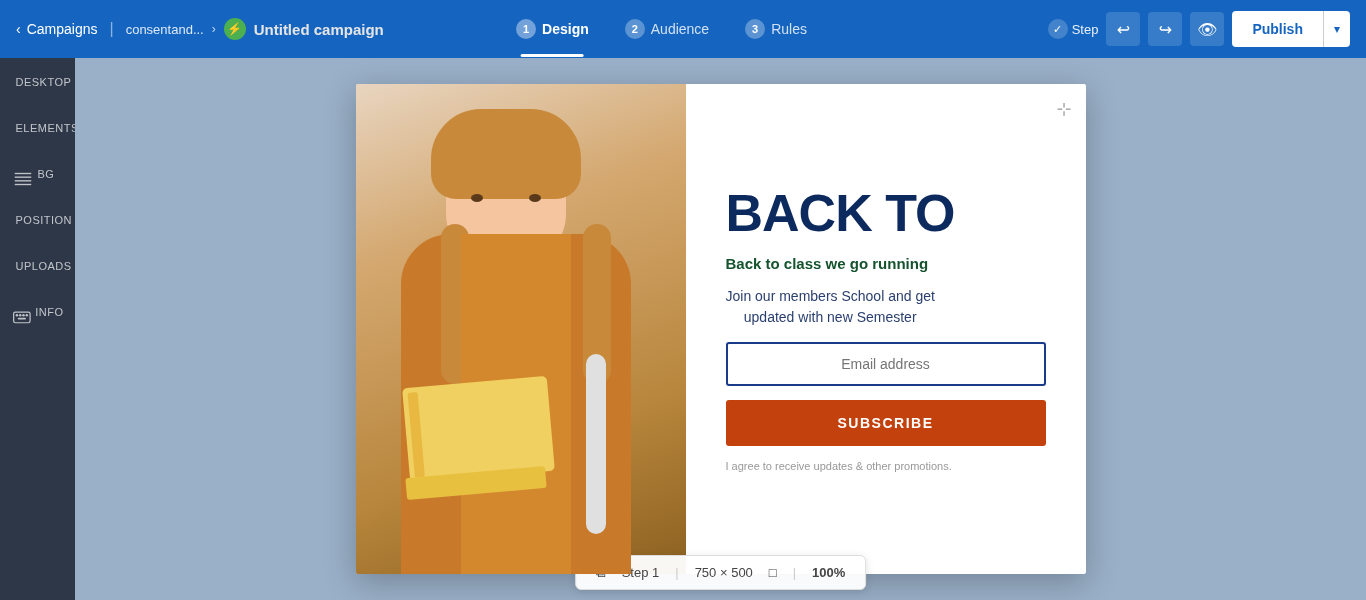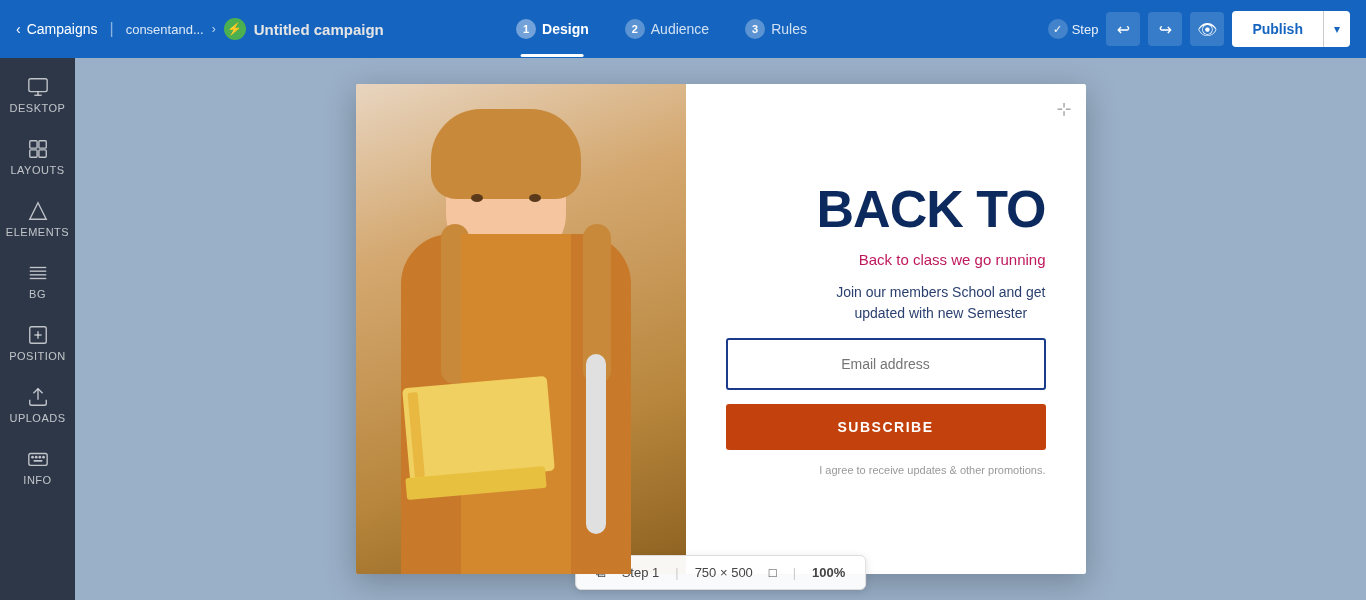--- a/index.html
+++ b/index.html
@@ -162,22 +162,21 @@
       background: #2d3748;
       display: flex;
       flex-direction: column;
       align-items: center;
       padding: 8px 0;
       gap: 4px;
       flex-shrink: 0;
     }
     .sidebar-item {
       display: flex;
-      flex-direction: column;
-      align-items: center;
+      flex-direction: row;
       gap: 4px;
       padding: 10px 8px;
       color: rgba(255,255,255,0.7);
       cursor: pointer;
       border-radius: 6px;
       width: 68px;
       font-size: 11px;
       font-weight: 500;
       letter-spacing: 0.5px;
     }
@@ -266,49 +265,49 @@
       height: 130px;
       background: #c8893a;
       border-radius: 15px;
     }
 
     
     .popup-content-side {
       flex: 1;
       display: flex;
       flex-direction: column;
-      align-items: flex-end;
+      align-items: flex-start;
       justify-content: center;
       padding: 30px 40px;
       gap: 14px;
     }
     .popup-title {
       font-size: 52px;
       font-weight: 900;
       color: #0d2a5e;
       text-align: center;
       line-height: 1.05;
       font-family: 'Arial Black', Arial, sans-serif;
       letter-spacing: -1px;
     }
     .popup-subtitle {
       font-size: 15px;
-      color: #be185d;
+      color: #14532d;
       text-align: center;
-      font-weight: 400;
+      font-weight: 700;
     }
     .popup-desc {
       font-size: 14px;
       color: #2a3f6f;
       text-align: center;
       line-height: 1.5;
     }
     .popup-email-input {
       width: 100%;
-      height: 52px;
+      height: 44px;
       border: 2px solid #1a3a8a;
       border-radius: 3px;
       padding: 8px 14px;
       font-size: 14px;
       color: #3b82f6;
       text-align: center;
       outline: none;
     }
     .popup-subscribe-btn {
       width: 100%;
@@ -409,29 +408,20 @@
 
     <div class="sidebar-item">
       <svg viewBox="0 0 24 24">
           <rect x="2" y="3" width="20" height="14" rx="2"></rect>
           <line x1="8" y1="21" x2="16" y2="21"></line>
           <line x1="12" y1="17" x2="12" y2="21"></line>
         </svg>
       <span>DESKTOP</span>
     </div>
 
-    <div class="sidebar-item">
-      <svg viewBox="0 0 24 24">
-          <rect x="3" y="3" width="8" height="8" rx="1"></rect>
-          <rect x="13" y="3" width="8" height="8" rx="1"></rect>
-          <rect x="3" y="13" width="8" height="8" rx="1"></rect>
-          <rect x="13" y="13" width="8" height="8" rx="1"></rect>
-        </svg>
-      <span>LAYOUTS</span>
-    </div>
 
     <div class="sidebar-item">
       <svg viewBox="0 0 24 24">
           <path d="M12 3l9 18H3z"></path>
           <circle cx="12" cy="19" r="0"></circle>
         </svg>
       <span>ELEMENTS</span>
     </div>
 
     <div class="sidebar-item">

